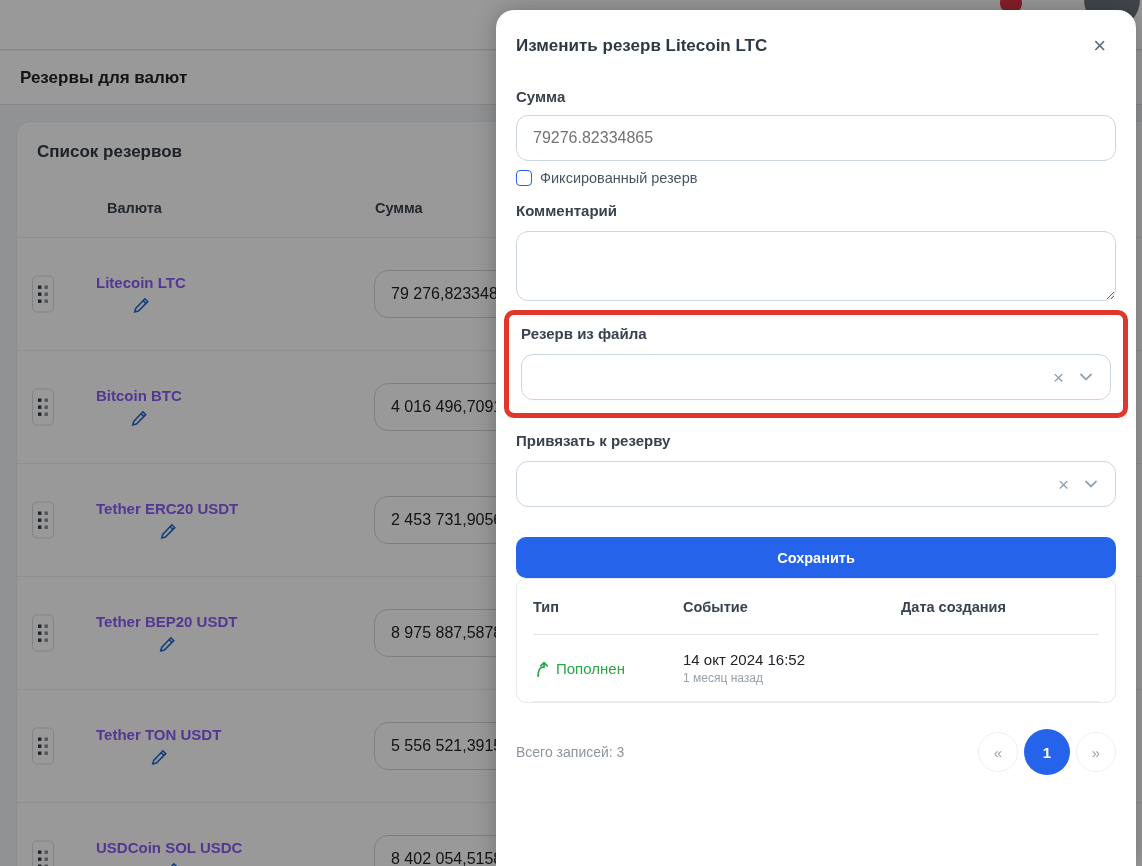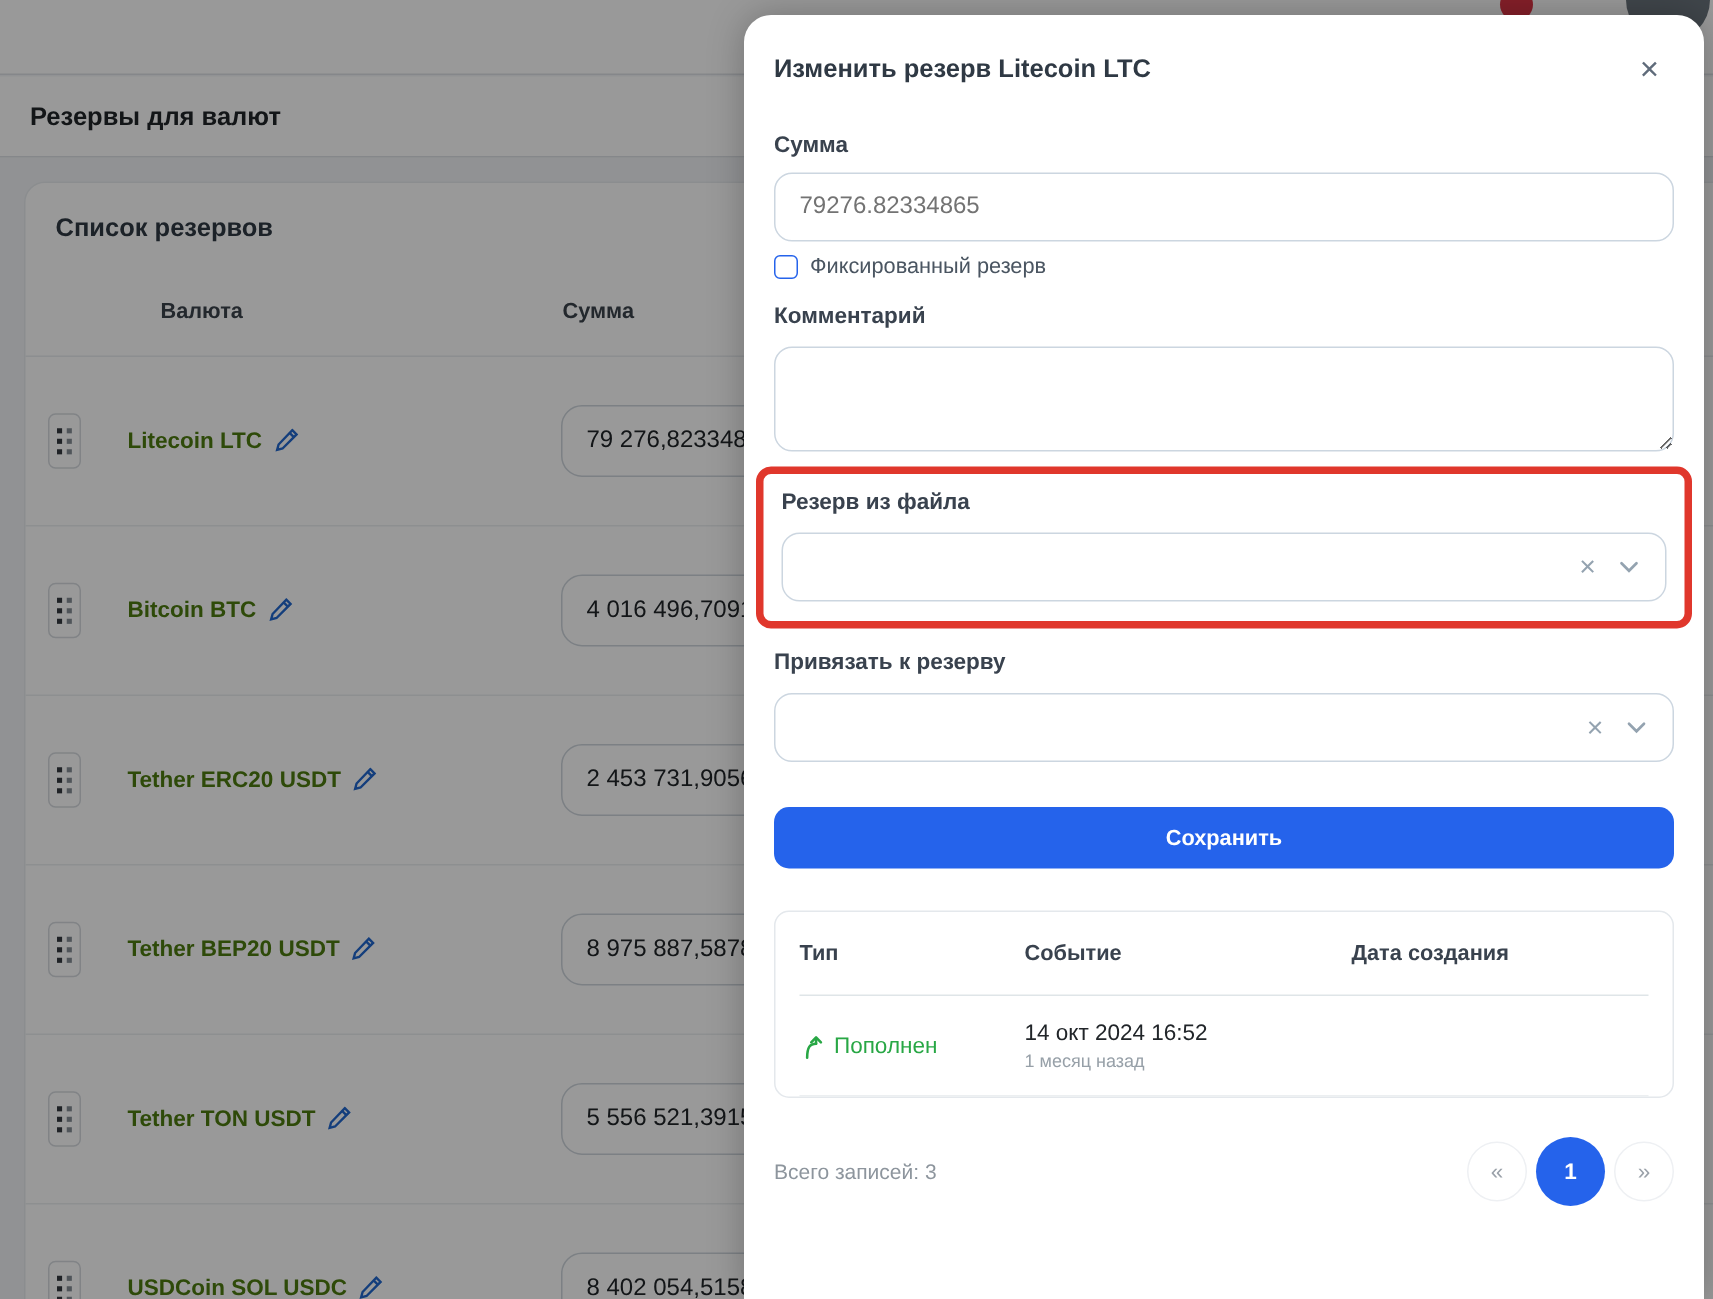--- a/index.html
+++ b/index.html
@@ -22,22 +22,22 @@
     background:#ffffff; border:1px solid #e8ecef; border-radius:14px 14px 0 0; }
   .card-title { height:60px; display:flex; align-items:center; padding-left:20px;
     font-size:17px; font-weight:700; color:#2f3944; }
   .thead { height:56px; position:relative; border-bottom:1px solid #e9edf0; }
   .th { position:absolute; top:18px; font-size:14.5px; font-weight:700; color:#3b434c; }
   .th-currency { left:90px; } .th-amount { left:358px; }
   .crow { height:113px; position:relative; border-bottom:1px solid #eceff1; }
   .drag-handle { position:absolute; left:15px; top:50%; transform:translateY(-50%);
     width:22px; height:37px; border:1px solid #d7dbe0; border-radius:5px;
     display:flex; align-items:center; justify-content:center; background:#fff; }
-  .cname { position:absolute; left:68px; top:50%; transform:translateY(-50%);
-    display:flex; align-items:center; gap:7px; font-size:15px; font-weight:700; color:#4d7c0f; }
+  .cname { position:absolute; left:79px; top:50%; transform:translateY(-50%);
+    display:flex; align-items:center; gap:7px; font-size:15px; font-weight:700; color:#8b5cf6;flex-direction:column; }
   .amount-pill { position:absolute; left:357px; top:50%; transform:translateY(-50%);
     width:380px; height:48px; border:1px solid #cfd6dd; border-radius:14px; background:#fff;
     display:flex; align-items:center; padding-left:16px; font-size:16px; color:#212529; }
 
   .overlay { position:absolute; inset:0; background:rgba(0,0,0,0.40); }
 
   
   .modal { position:absolute; left:496px; top:10px; width:640px; height:856px;
     background:#ffffff; border-radius:18px 18px 0 0; padding:0 20px;
     box-shadow:0 0 24px rgba(0,0,0,.25); }
@@ -61,21 +61,21 @@
     padding:10px 12px 13px; }
   .select-box { margin-top:12px; height:46px; border:1px solid #ccd6e0; border-radius:12px;
     display:flex; align-items:center; justify-content:flex-end; padding-right:16px; gap:14px;
     background:#fff; cursor:pointer; }
   .clear-x { font-size:19px; color:#94a3b0; line-height:1; }
   .chev { width:16px; height:16px; }
   .bind-group { margin-top:14px; }
   .save-btn { margin-top:30px; width:100%; height:41px; background:#2563eb; color:#fff;
     border:none; border-radius:10px; font-size:14.5px; font-weight:700; cursor:pointer;
     font-family:"Liberation Sans",sans-serif; }
-  .history-card { margin-top:28px; border:1px solid #e4e8ec; border-radius:10px; padding:0 16px; }
+  .history-card { margin-top:0; border:1px solid #e4e8ec; border-radius:10px; padding:0 16px; }
   .h-row { display:grid; grid-template-columns:150px 218px 1fr; align-items:center; }
   .h-head { height:56px; align-items:center; border-bottom:1px solid #dfe5e8; }
   .h-head .hcell { font-size:14.5px; font-weight:700; color:#39424e; }
   .h-body { border-bottom:1px solid #eceff1; padding:16px 0; }
   .type-cell { display:flex; align-items:center; gap:6px; font-size:15px; color:#28a745; font-weight:400; }
   .event-box { border:1px solid #e4e8ec; border-radius:12px; padding:10px 14px;
     font-size:14px; color:#343a40; line-height:1.45; width:186px; }
   .event-box b { color:#212529; }
   .date-cell { font-size:15px; color:#212529; }
   .ago { font-size:12px; color:#97a0a8; margin-top:3px; }

